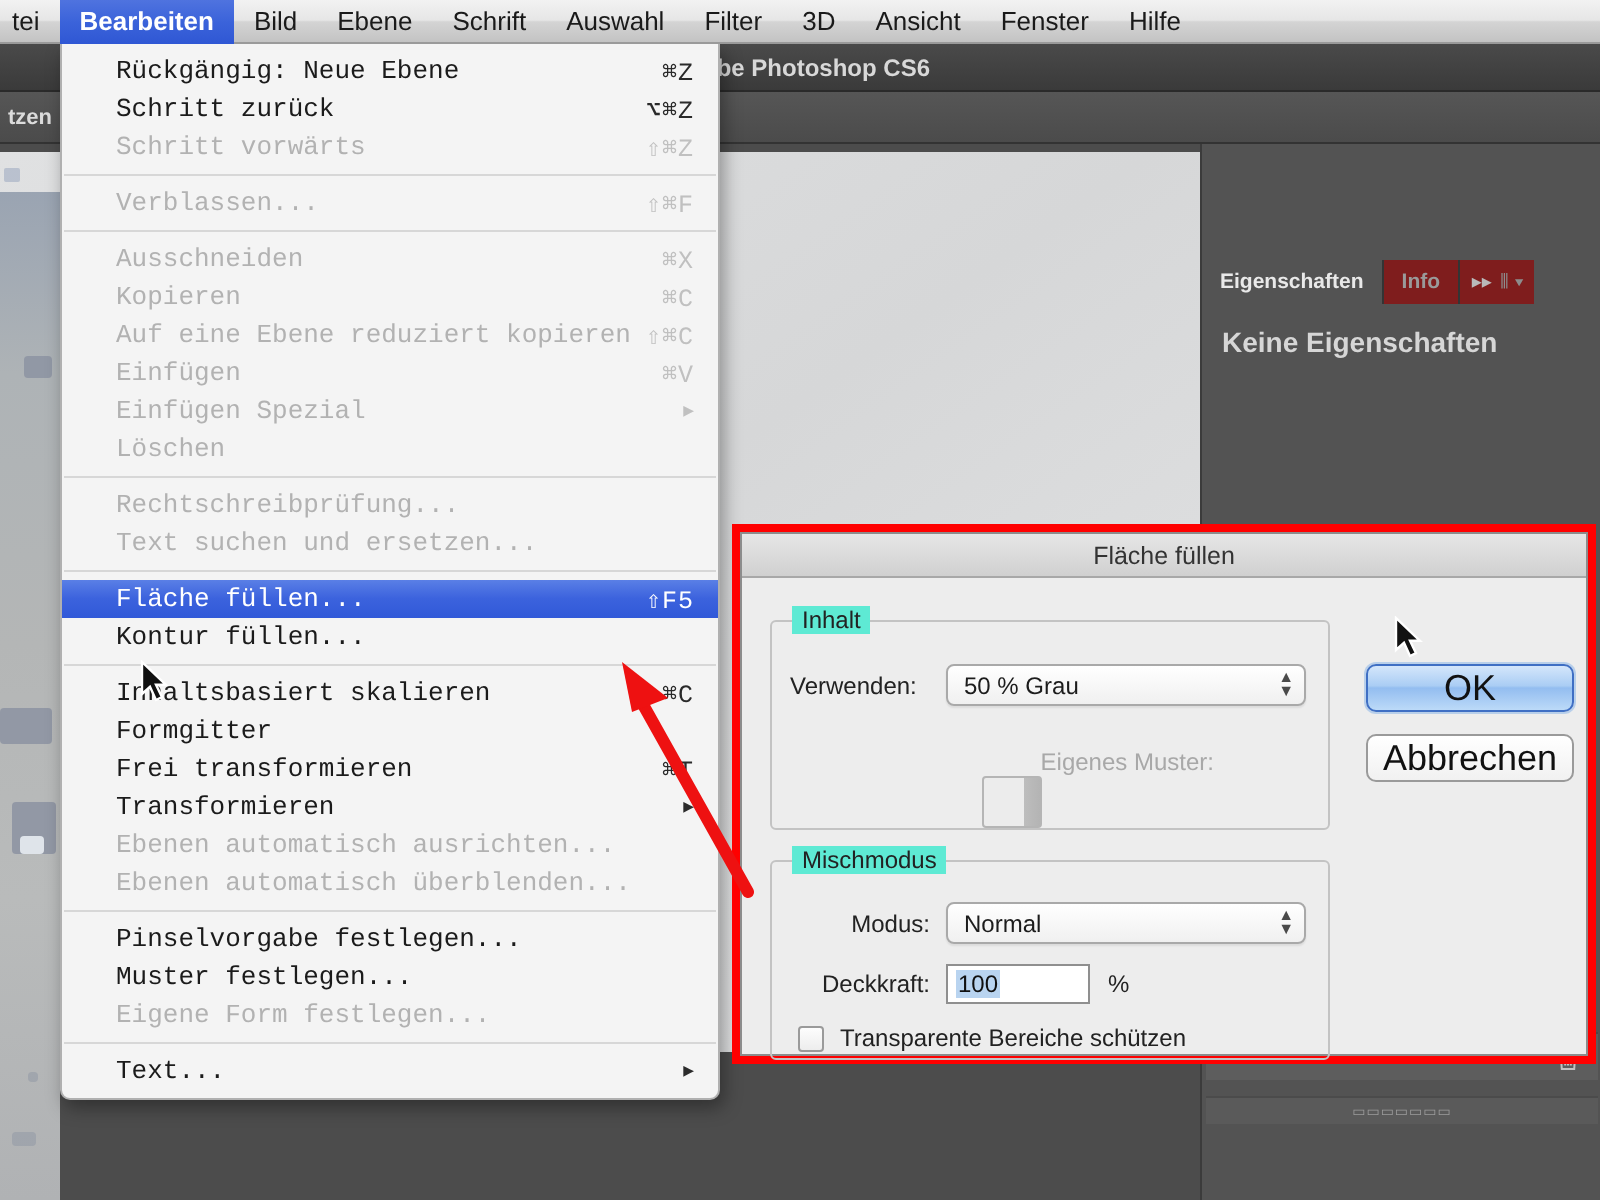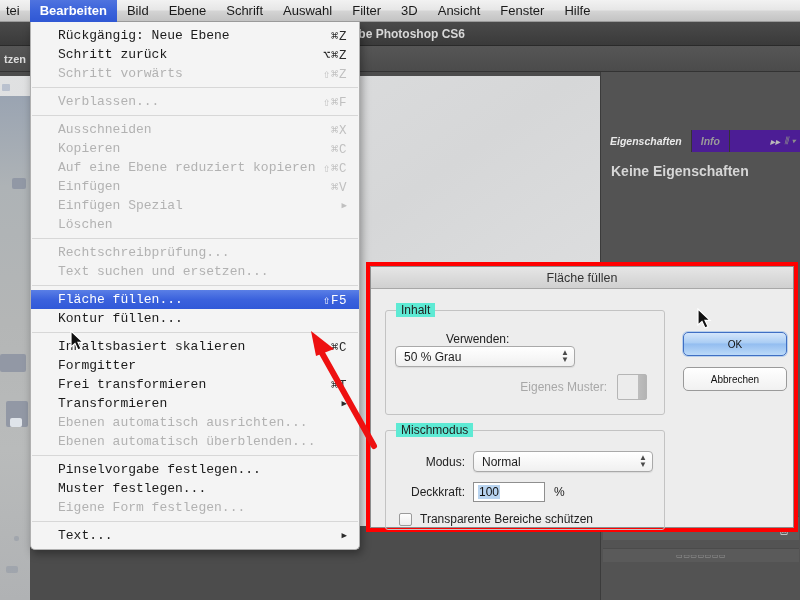--- a/index.html
+++ b/index.html
@@ -76,22 +76,22 @@
     z-index: 4;
   }
   .left-photo .blob { position: absolute; background: #8e95a3; opacity: .9; border-radius:2px;}
 
   
   .dock {
     position: absolute; right: 0; top: 72px; width: 200px; height: 528px;
     background: #535353; border-left: 1px solid #3b3b3b; z-index: 6;
   }
   .panel-tabs {
-    position: absolute; top: 58px; left: 0; width: 200px; height: 22px;
-    background: #4c1d95; display: flex; align-items: stretch; font-style: italic;
+    position: absolute; top: 58px; left: 0; width: 166px; height: 22px;
+    background: #7f1d1d; display: flex; align-items: stretch;
   }
   .panel-tab {
     padding: 0 9px; display: flex; align-items: center;
     font-size: 10.5px; font-weight: bold; color: #9a9a9a;
     border-right: 1px solid #343434;
   }
   .panel-tab.active { background: #535353; color: #e9e9e9; }
   .panel-tabs .tabspacer { flex: 1; }
   .panel-tabs .chev { color:#b9b9b9; font-size:10px; display:flex; align-items:center; padding:0 4px;}
   .panel-tabs .gripv { color:#8d8d8d; font-size:10px; display:flex; align-items:center; padding-right:5px;}
@@ -190,21 +190,21 @@
   .numinput {
     width: 72px; height: 20px; border: 1px solid #8f8f8f; background: #fff;
     display: flex; align-items: center; padding: 0 4px; font-size: 12px;
   }
   .numinput .sel { background: #b9d4f0; color:#101010; padding: 0 1px;}
   .checkbox {
     width: 13px; height: 13px; border: 1px solid #9a9a9a; border-radius: 2px;
     background: linear-gradient(to bottom,#fdfdfd,#ededed);
   }
   .btn {
-    width: 104px; height: 24px; border-radius: 5px; font-size: 10px;
+    width: 104px; height: 24px; border-radius: 5px; font-size: 18px;
     display: flex; align-items: center; justify-content: center;
     border: 1px solid #9a9a9a;
     background: linear-gradient(to bottom,#ffffff,#f1f1f1);
     color: #111; position: relative;
   }
   .btn.default {
     border: 1px solid #3f6fc4;
     background: linear-gradient(to bottom,#d4e6fb 0%,#aacdf4 45%,#93bdf0 50%,#bcdaf8 100%);
     box-shadow: 0 0 0 1px rgba(120,170,230,.45);
     color: #111;
@@ -424,31 +424,31 @@
   <div class="dlg-wrap">
     <div class="dlg">
       <div class="dlg-title">
         <span>Fläche füllen</span>
       </div>
       <div class="dlg-body">
 
         <div class="group" style="left:14px; top:20px; width:280px; height:105px;">
           <span class="group-legend">Inhalt</span>
         </div>
-        <div class="row" style="left:24px; top:42px;flex-direction:column;">
+        <div class="row" style="left:24px; top:42px;">
           <span class="field-label" style="width:78px;">Verwenden:</span>
           <div class="select" style="width:180px;">
             <span>50 % Grau</span>
             <span class="steppers">
                 <span>▲</span>
                 <span>▼</span>
               </span>
           </div>
         </div>
-        <div class="row" style="left:24px; top:84px;">
+        <div class="row" style="left:24px; top:84px;flex-direction:column;">
           <span class="field-label dim" style="width:222px; text-align:right; padding-right:10px;">Eigenes Muster:</span>
           <div class="swatch"></div>
         </div>
 
         <div class="group" style="left:14px; top:140px; width:280px; height:100px;">
           <span class="group-legend">Mischmodus</span>
         </div>
         <div class="row" style="left:24px; top:161px;">
           <span class="field-label" style="width:78px; text-align:right; padding-right:8px;">Modus:</span>
           <div class="select" style="width:180px;">

